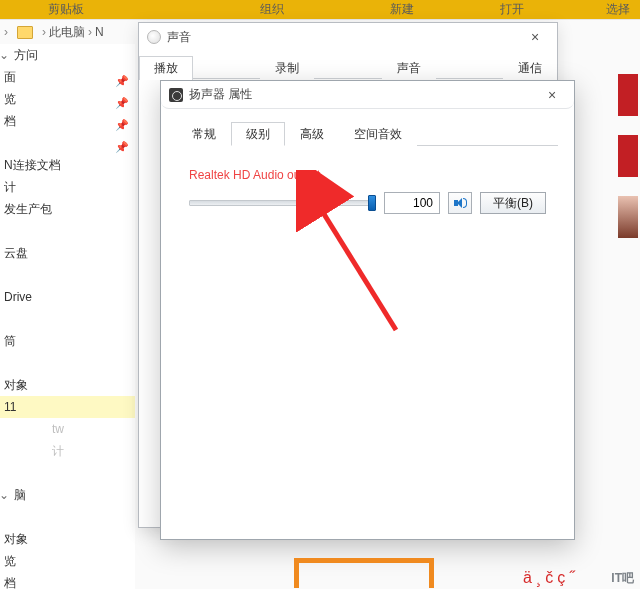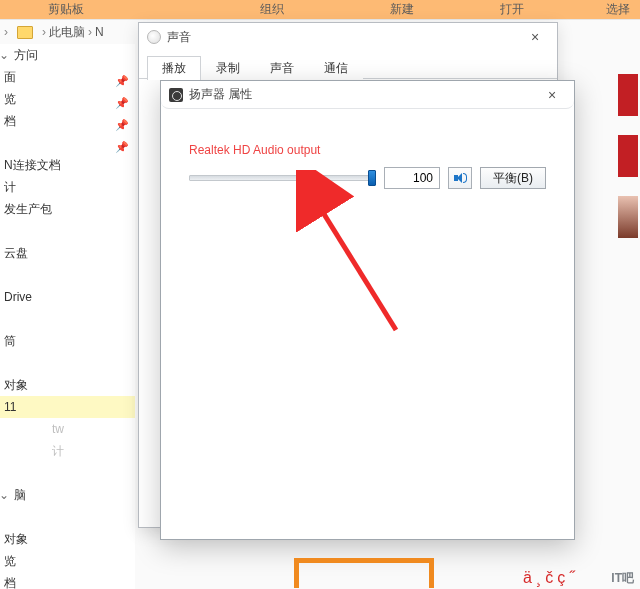--- a/index.html
+++ b/index.html
@@ -1,19 +1,19 @@
 <!DOCTYPE html>
 <html><head>
 <meta charset="utf-8">
 <style>
   * { box-sizing: border-box; margin: 0; padding: 0; font-family: "Microsoft YaHei", "Segoe UI", Tahoma, sans-serif; }
   body { width: 640px; height: 589px; background: #fafafa; overflow: hidden; position: relative; font-size: 12px; }
 
   
-  .ribbon { position: absolute; top: 0; left: 0; right: 0; height: 20px; background: #fdba74; border-bottom: 1px solid #e7e7e7; display: flex; align-items: center; }
+  .ribbon { position: absolute; top: 0; left: 0; right: 0; height: 20px; background: #eab308; border-bottom: 1px solid #e7e7e7; display: flex; align-items: center; }
   .ribbon-group { position: absolute; color: #5b5b5b; font-size: 12px; }
 
   
   .crumb { position: absolute; top: 20px; left: 0; right: 0; height: 24px; display: flex; align-items: center; color: #555; font-size: 12px; }
   .crumb .chev { color: #888; margin: 0 3px; }
   .crumb .folder-icon { width: 16px; height: 13px; background: #ffd86b; border: 1px solid #d4a536; border-radius: 1px; margin: 0 6px; }
 
   
   .nav { position: absolute; left: 0; top: 44px; width: 135px; bottom: 0; background: #fff; }
   .nav-item { position: relative; height: 22px; line-height: 22px; padding-left: 4px; color: #333; font-size: 12px; white-space: nowrap; overflow: hidden; }
@@ -24,21 +24,21 @@
 
   
   .thumb { position: absolute; right: 2px; width: 20px; height: 42px; background: #c21f24; }
 
   
   .dlg-sound { position: absolute; left: 138px; top: 22px; width: 420px; height: 506px; background: #fff; border: 1px solid #b8bcc2; box-shadow: 0 4px 16px rgba(0,0,0,0.12); }
   .dlg-titlebar { height: 28px; display: flex; align-items: center; padding: 0 8px; }
   .dlg-title { color: #444; font-size: 12px; flex: 1; }
   .dlg-close { width: 28px; text-align: center; color: #555; font-size: 14px; }
   .dlg-icon { width: 14px; height: 14px; border: 1px solid #b7b7b7; border-radius: 50%; margin-right: 6px; background: radial-gradient(circle at 40% 40%, #fff, #dedede); }
-  .tabs { display: flex; padding-left: 8px; border-bottom: 1px solid #cfd2d6; margin-top: 4px; height: 24px; }
+  .tabs { display: flex; border-bottom: 1px solid #cfd2d6; margin-top: 4px; height: 24px; justify-content: space-between; }
   .tab { padding: 3px 14px; border: 1px solid transparent; border-bottom: none; font-size: 12px; color: #333; height: 24px; line-height: 16px; position: relative; top: 1px; background: #fff; }
   .tab.active { border-color: #cfd2d6; background: #fff; z-index: 2; }
 
   
   .dlg-prop { position: absolute; left: 160px; top: 80px; width: 415px; height: 460px; background: #fff; border: 1px solid #9fa6ad; box-shadow: 0 8px 26px rgba(0,0,0,0.22); }
   .dlg-prop .dlg-titlebar { border-bottom: 1px solid #e3e5e8; border-radius: 8px; }
   .prop-icon { width: 14px; height: 14px; background: #3a3a3a; border-radius: 2px; margin-right: 6px; position: relative; }
   .prop-icon::after { content: ""; position: absolute; left: 3px; top: 3px; width: 8px; height: 8px; border: 1px solid #ddd; border-radius: 50%; }
   .prop-body { padding: 12px 16px; }
   .tab-strip { display: flex; border-bottom: 1px solid #cfd2d6; }
@@ -136,20 +136,26 @@
   </div>
 </div>
 
 <div class="dlg-prop">
   <div class="dlg-titlebar">
     <span class="prop-icon"></span>
     <span class="dlg-title">扬声器 属性</span>
     <span class="dlg-close">×</span>
   </div>
   <div class="prop-body">
+    <div class="tab-strip">
+      <div class="tab">常规</div>
+      <div class="tab active">级别</div>
+      <div class="tab">高级</div>
+      <div class="tab">空间音效</div>
+    </div>
     <div class="level-area">
       <div class="level-label">Realtek HD Audio output</div>
       <div class="slider-row">
         <div class="slider-track">
           <div class="track-bg"></div>
           <div class="thumb-knob"></div>
         </div>
         <input class="vol-box" value="100" style="">
         <button class="spk-btn">
           <span class="spk-glyph">

